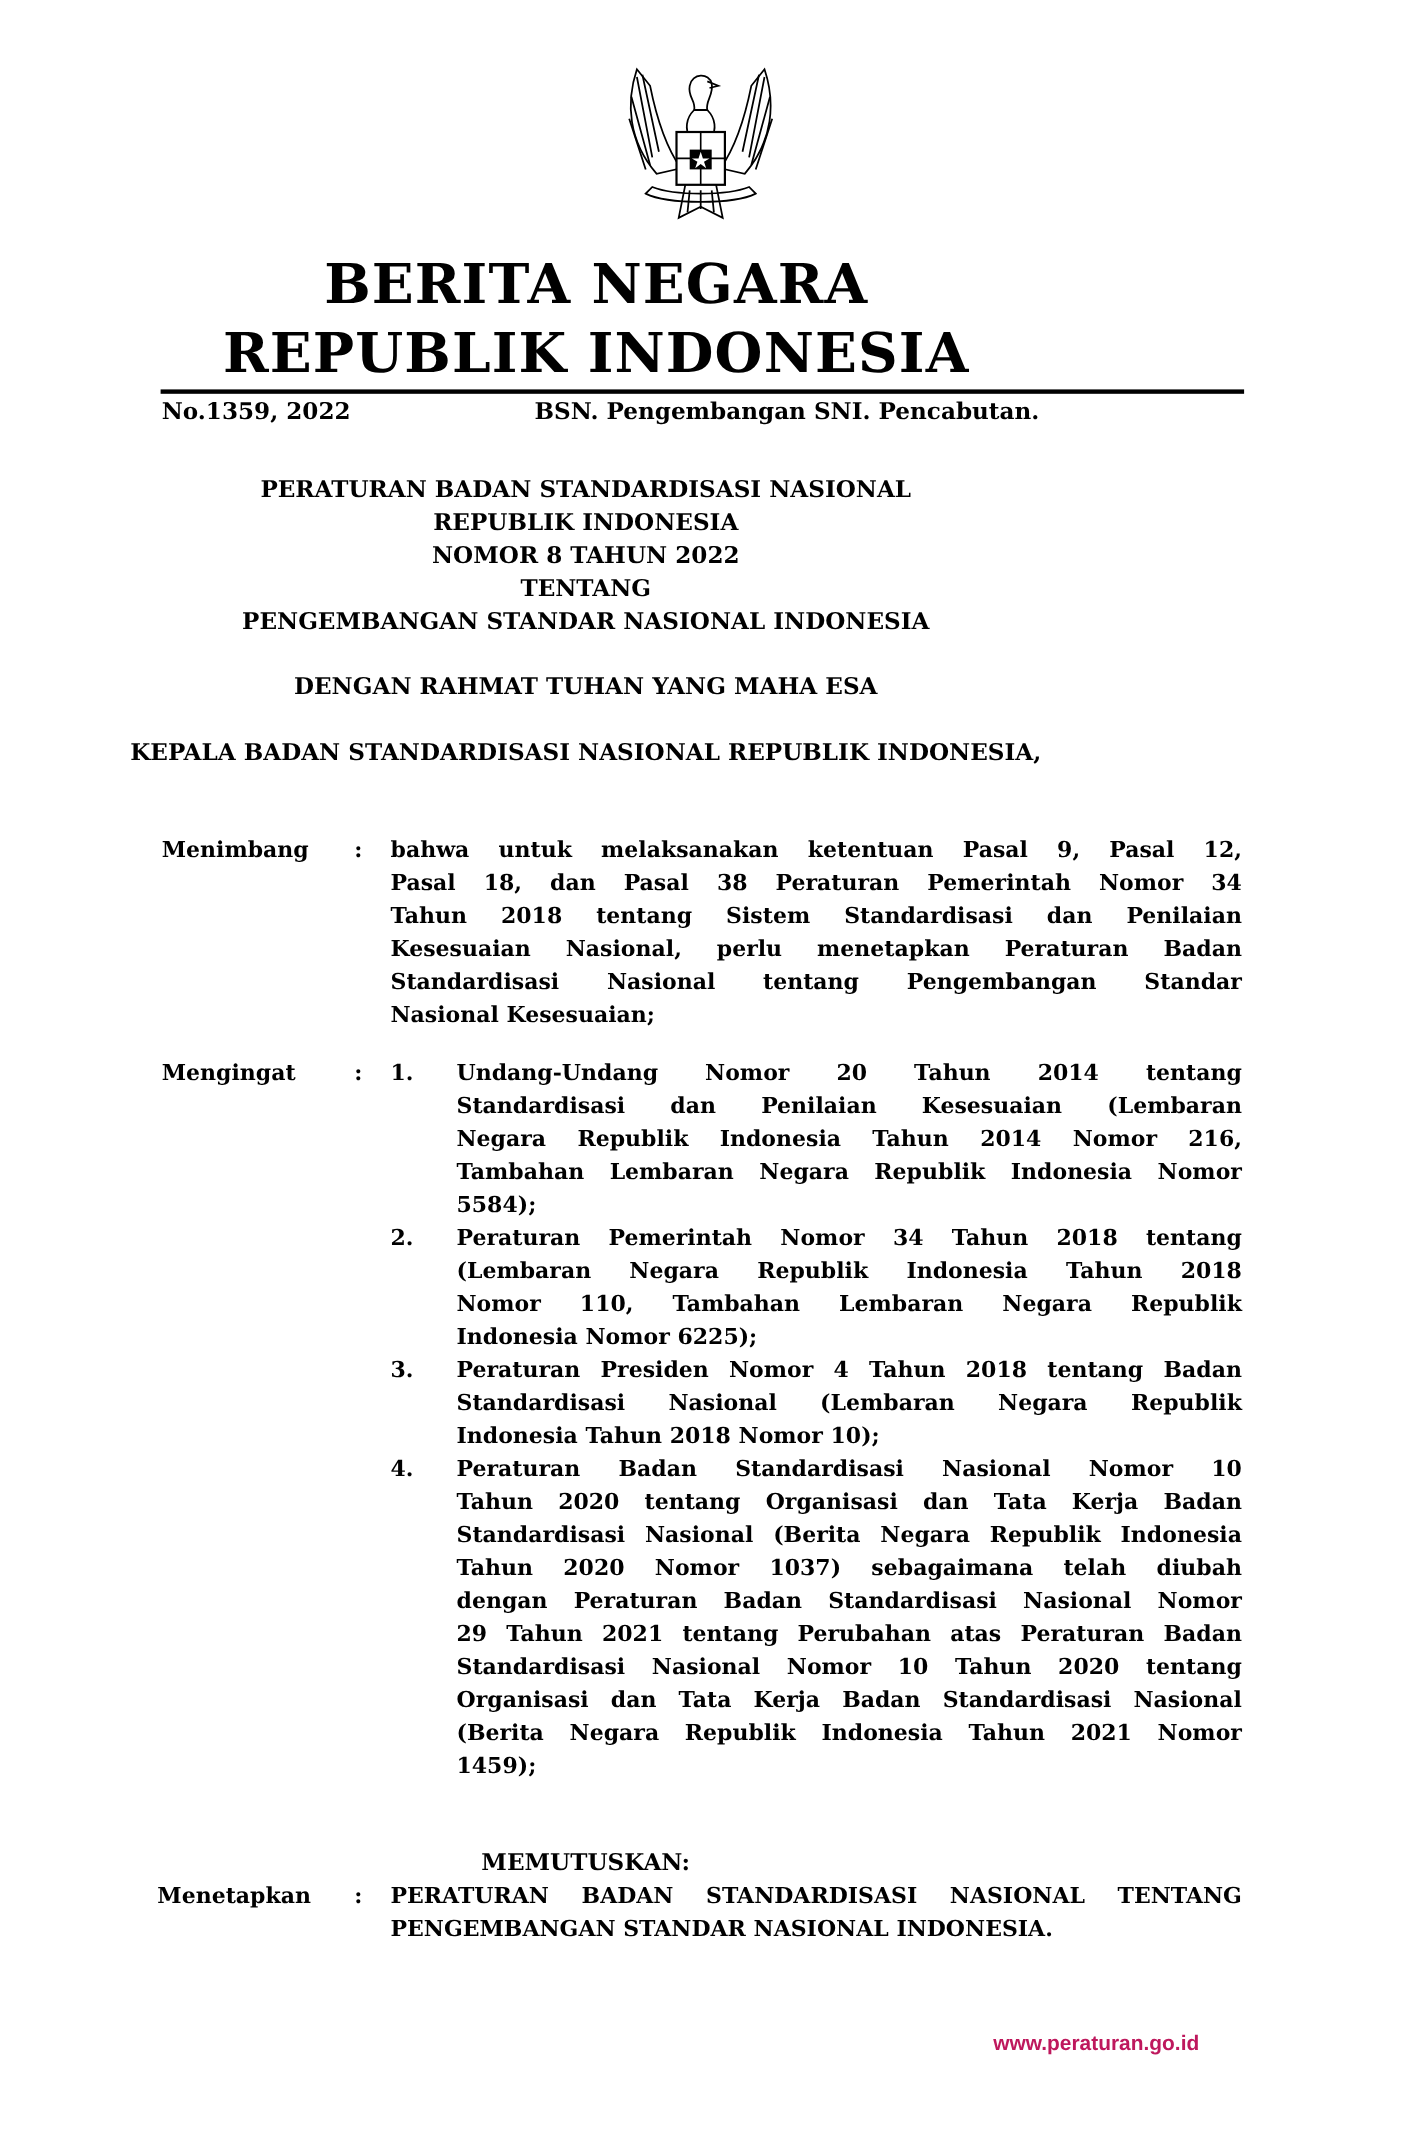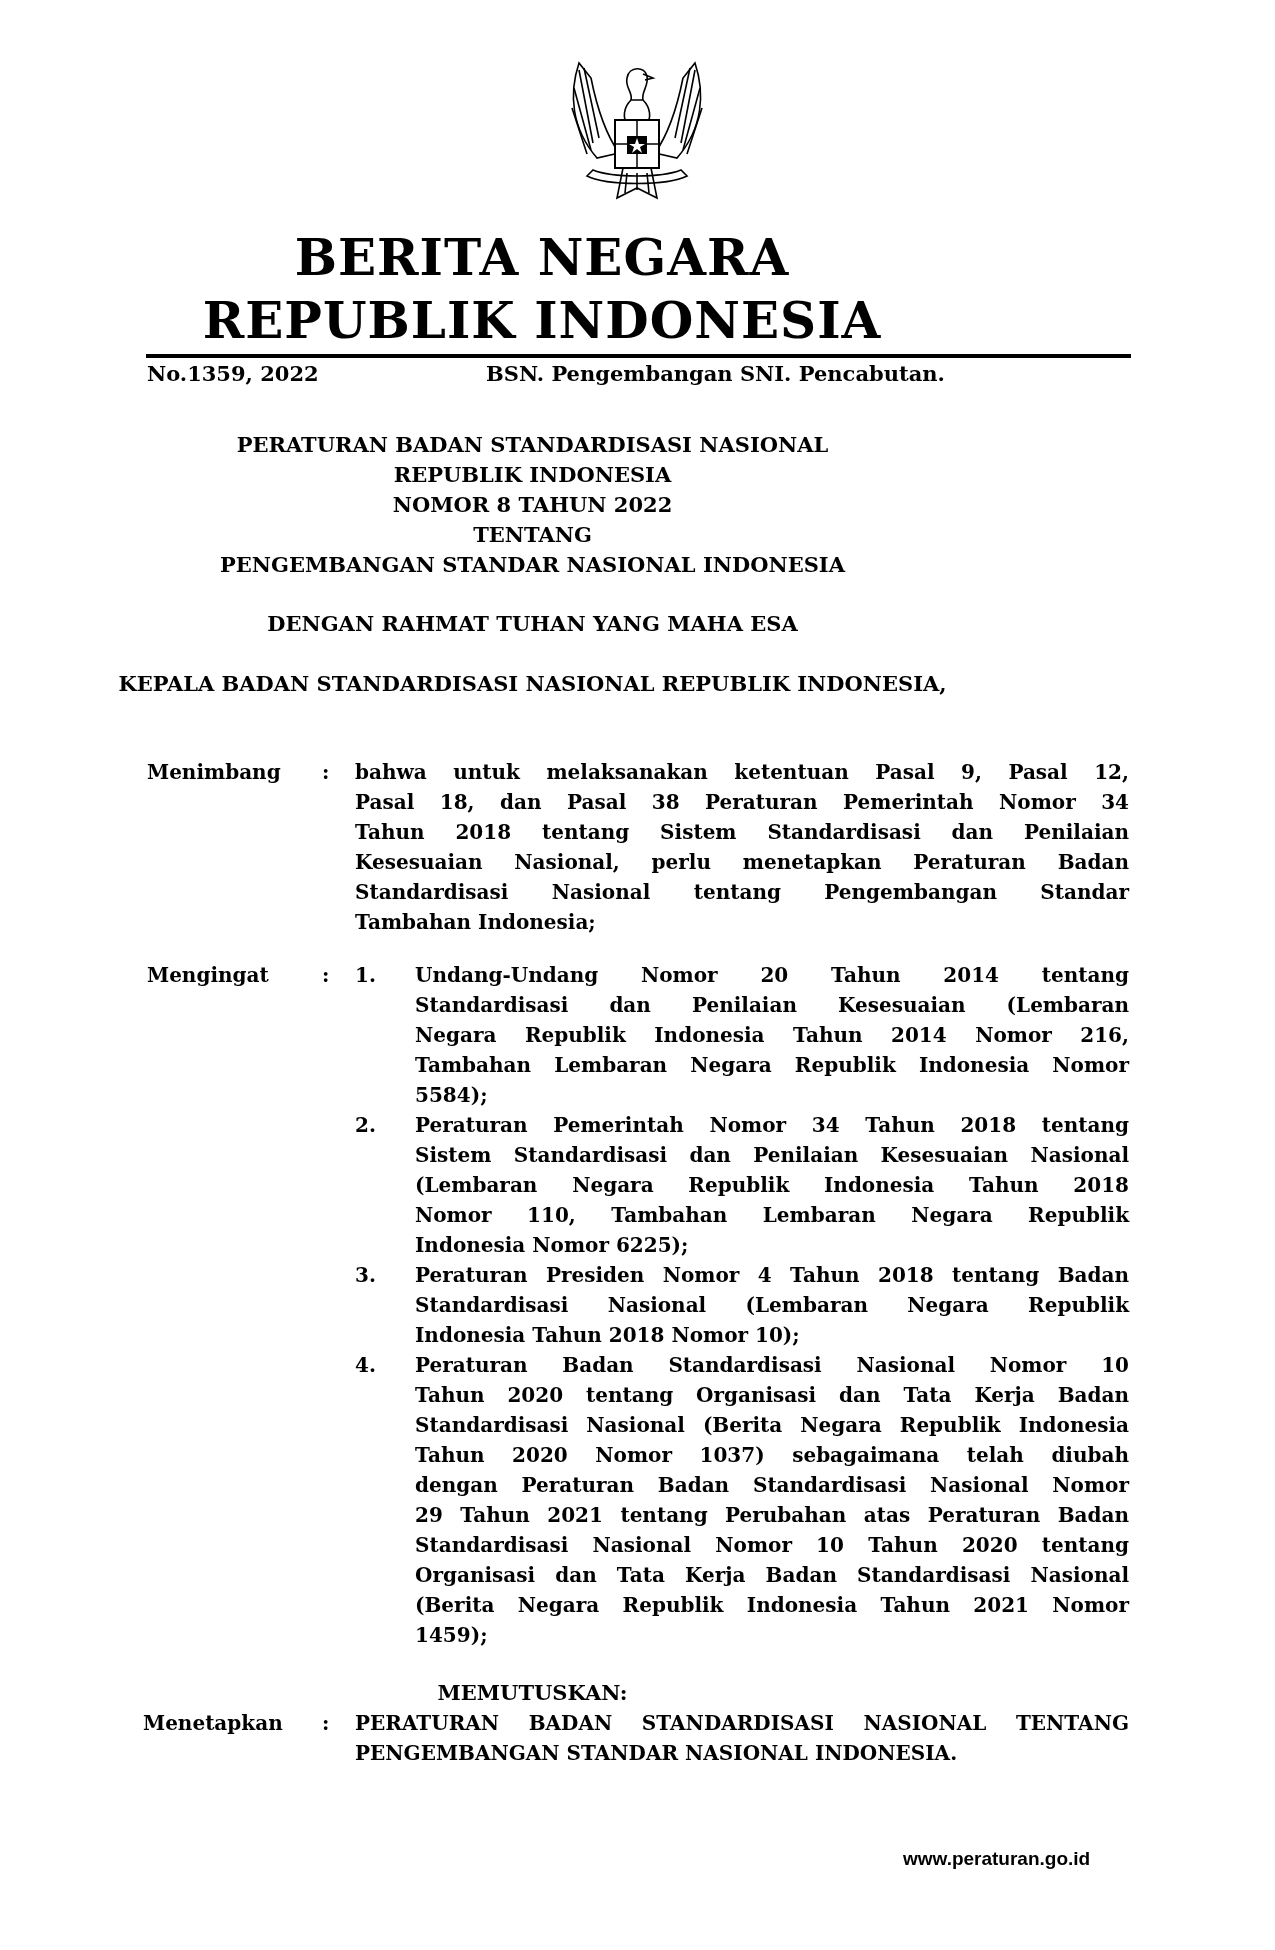--- a/index.html
+++ b/index.html
@@ -8,21 +8,21 @@
   #emblem{left:557px;top:58px;width:160px;height:150px;}
   .title{left:0;width:1084px;text-align:center;font-family:"DejaVu Serif",serif;font-weight:bold;font-size:50px;letter-spacing:1px;line-height:60px;}
   #rule{left:146px;top:354px;width:985px;height:4px;background:#000;}
   .hdr{font-size:21px;line-height:28px;top:360px;}
   .ctr{left:0;width:1065px;text-align:center;font-size:21px;line-height:30px;}
   .body{font-size:20px;line-height:30px;}
   .label{left:147px;}
   .colon{left:322px;}
   .jl{display:block;text-align:justify;text-align-last:justify;}
   .ll{display:block;}
-  #watermark{left:903px;top:1848px;font-family:"Liberation Sans",sans-serif;font-size:19px;color:#000000;}
+  #watermark{left:903px;top:1848px;font-family:"Liberation Sans",sans-serif;font-size:19px;color:#be185d;}
 </style>
 </head>
 <body>
 
 <div id="emblem" class="abs">
   <svg width="160" height="150" viewBox="0 0 160 150">
     <g fill="none" stroke="#000" stroke-width="1.6">
 
       <path d="M22 5 C12 35 14 70 40 100 L62 95 C48 75 40 50 34 20 Z"></path>
       <path d="M22 12 L36 85 M27 10 L42 80 M17 30 L34 92 M15 50 L30 96"></path>
@@ -66,41 +66,40 @@
 <div class="abs ctr" style="top:669px;">KEPALA BADAN STANDARDISASI NASIONAL REPUBLIK INDONESIA,</div>
 
 <div class="abs body label" style="top:757px;">Menimbang</div>
 <div class="abs body colon" style="top:757px;">:</div>
 <div class="abs body" style="top:757px;left:355px;width:774px;">
   <span class="jl">bahwa untuk melaksanakan ketentuan Pasal 9, Pasal 12,</span>
   <span class="jl">Pasal 18, dan Pasal 38 Peraturan Pemerintah Nomor 34</span>
   <span class="jl">Tahun 2018 tentang Sistem Standardisasi dan Penilaian</span>
   <span class="jl">Kesesuaian Nasional, perlu menetapkan Peraturan Badan</span>
   <span class="jl">Standardisasi Nasional tentang Pengembangan Standar</span>
-  <span class="ll">Tambahan Indonesia;</span>
+  <span class="ll">Nasional Kesesuaian;</span>
 </div>
 
 <div class="abs body label" style="top:960px;">Mengingat</div>
 <div class="abs body colon" style="top:960px;">:</div>
 
 <div class="abs body" style="top:960px;left:355px;width:774px;">
 
   <div style="position:relative;padding-left:60px;">
     <span style="position:absolute;left:0;top:0;">1.</span>
     <span class="jl">Undang-Undang Nomor 20 Tahun 2014 tentang</span>
     <span class="jl">Standardisasi dan Penilaian Kesesuaian (Lembaran</span>
     <span class="jl">Negara Republik Indonesia Tahun 2014 Nomor 216,</span>
     <span class="jl">Tambahan Lembaran Negara Republik Indonesia Nomor</span>
     <span class="ll">5584);</span>
   </div>
 
   <div style="position:relative;padding-left:60px;">
     <span style="position:absolute;left:0;top:0;">2.</span>
     <span class="jl">Peraturan Pemerintah Nomor 34 Tahun 2018 tentang</span>
-    <span class="jl">Sistem Standardisasi dan Penilaian Kesesuaian Nasional</span>
     <span class="jl">(Lembaran Negara Republik Indonesia Tahun 2018</span>
     <span class="jl">Nomor 110, Tambahan Lembaran Negara Republik</span>
     <span class="ll">Indonesia Nomor 6225);</span>
   </div>
 
   <div style="position:relative;padding-left:60px;">
     <span style="position:absolute;left:0;top:0;">3.</span>
     <span class="jl">Peraturan Presiden Nomor 4 Tahun 2018 tentang Badan</span>
     <span class="jl">Standardisasi Nasional (Lembaran Negara Republik</span>
     <span class="ll">Indonesia Tahun 2018 Nomor 10);</span>

